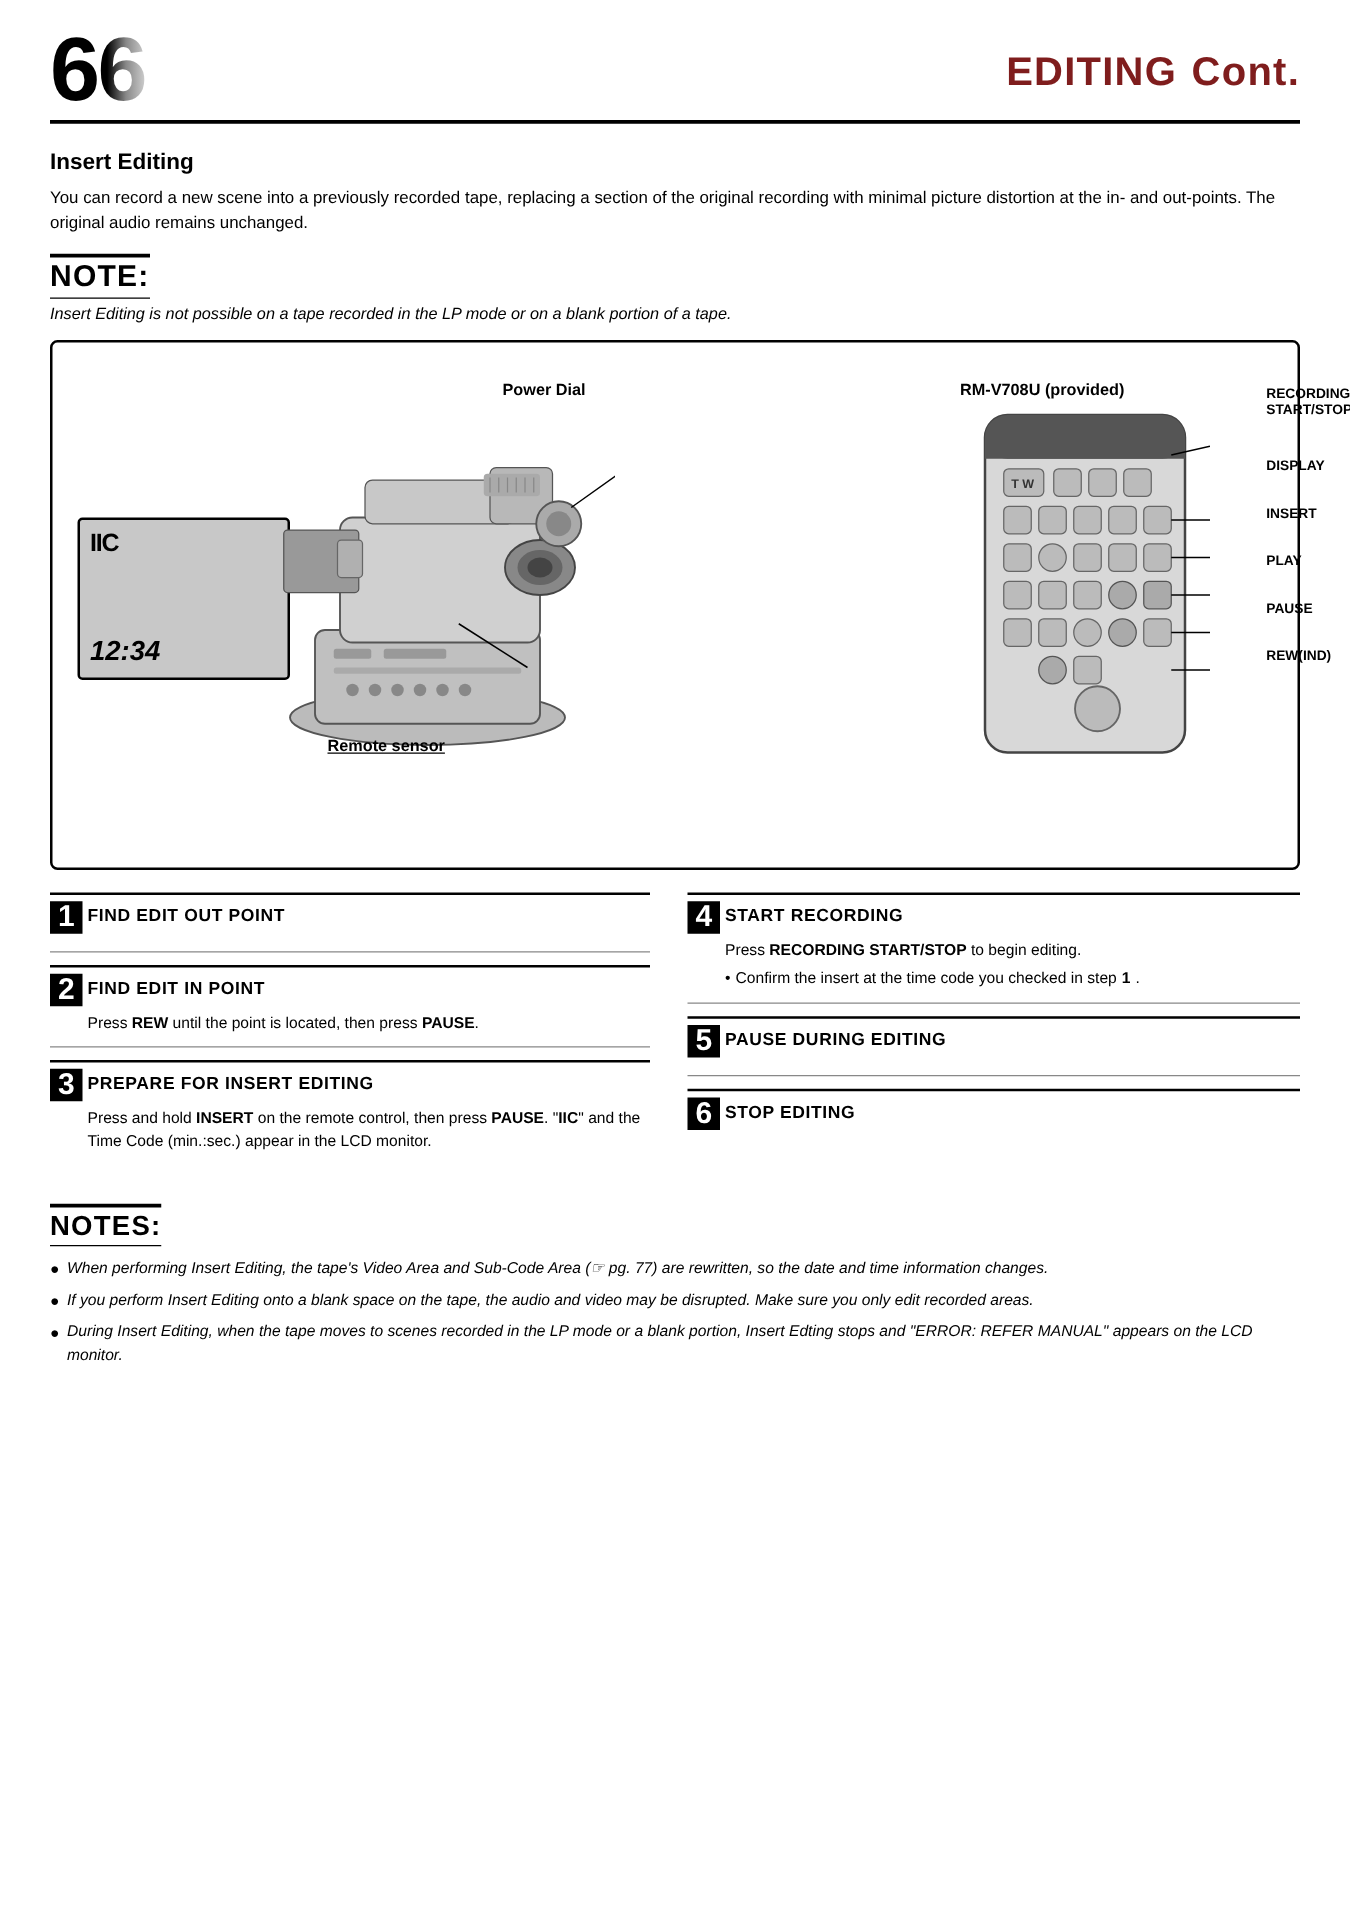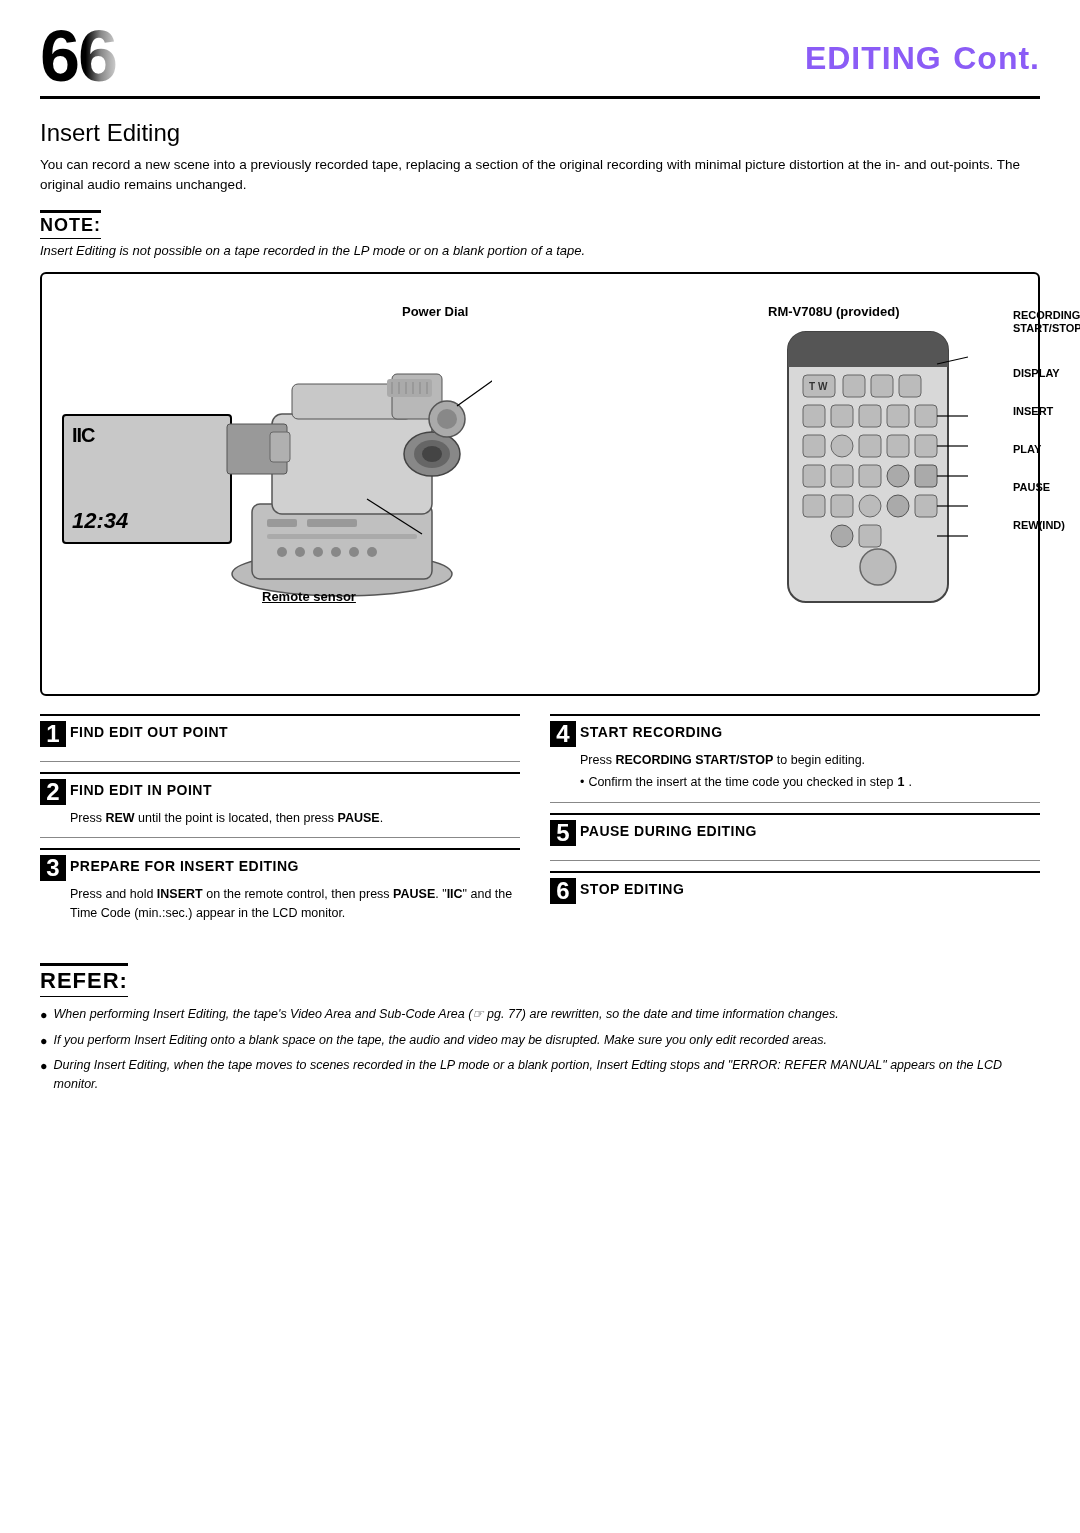--- a/index.html
+++ b/index.html
@@ -30,46 +30,46 @@
       letter-spacing: -2px;
       background: linear-gradient(to right, #000 60%, #888 80%, #ccc 100%);
       -webkit-background-clip: text;
       -webkit-text-fill-color: transparent;
       background-clip: text;
     }
     .header-title {
       font-size: 38px;
       font-weight: 900;
       font-style: italic;
-      color: #8b5cf6;
+      color: #7f1d1d;
       letter-spacing: 1px;
       align-self: center;
     }
     .header-title span {
       font-size: 32px;
       font-weight: 700;
       font-style: normal;
     }
 
     
     .section-title {
-      font-size: 24px;
-      font-weight: 400;
+      font-size: 18px;
+      font-weight: 700;
       margin-bottom: 8px;
       margin-top: 20px;
     }
     .intro-text {
       font-size: 13.5px;
       line-height: 1.5;
       margin-bottom: 14px;
     }
 
     
     .note-label {
-      font-size: 18px;
+      font-size: 24px;
       font-weight: 900;
       letter-spacing: 1px;
       border-top: 3px solid #000;
       border-bottom: 1px solid #000;
       padding: 2px 0;
       margin-bottom: 4px;
       display: inline-block;
     }
     .note-text {
       font-style: italic;
@@ -457,21 +457,21 @@
       <div class="step-header">
         <div class="step-number">6</div>
         <div class="step-title">STOP EDITING</div>
       </div>
     </div>
   </div>
 </div>
 
 
 <div class="notes-section">
-  <div class="notes-label">REFER:</div>
+  <div class="notes-label">NOTES:</div>
   <ul class="notes-list">
     <li>
       <span>When performing Insert Editing, the tape's Video Area and Sub-Code Area (☞ pg. 77) are rewritten, so the date and time information changes.</span>
     </li>
     <li>
       <span>If you perform Insert Editing onto a blank space on the tape, the audio and video may be disrupted. Make sure you only edit recorded areas.</span>
     </li>
     <li>
       <span>During Insert Editing, when the tape moves to scenes recorded in the LP mode or a blank portion, Insert Edting stops and "ERROR: REFER MANUAL" appears on the LCD monitor.</span>
     </li>

